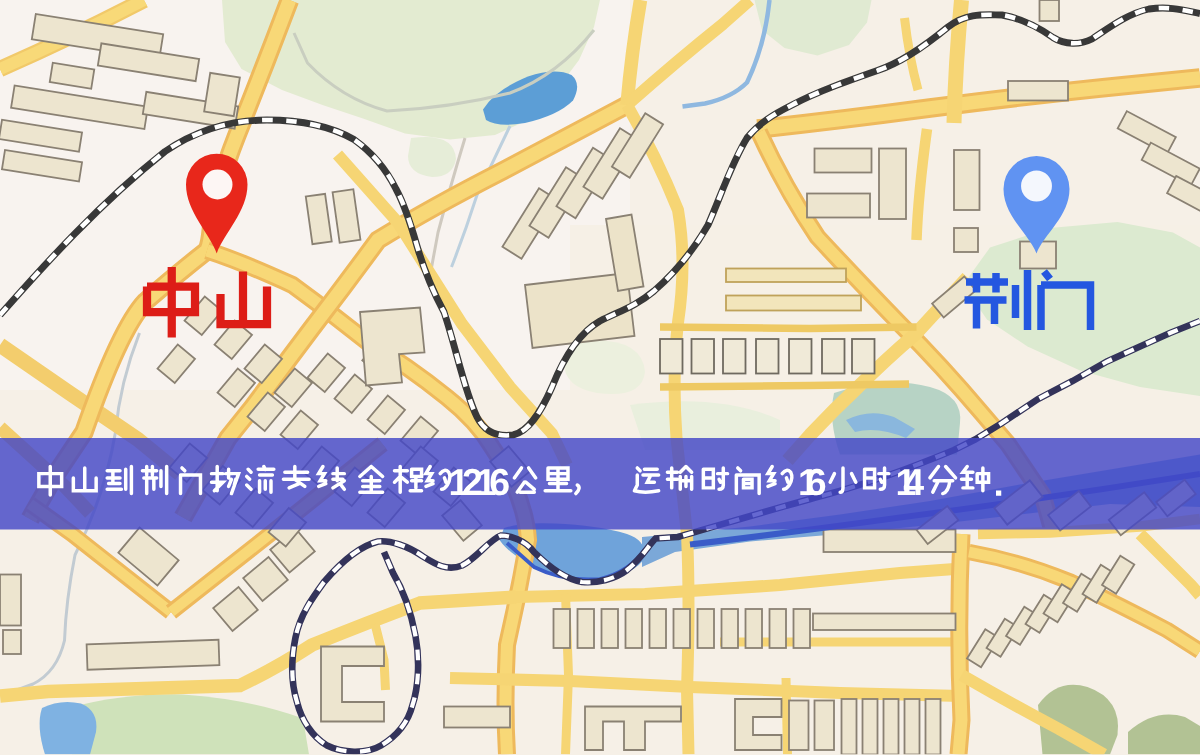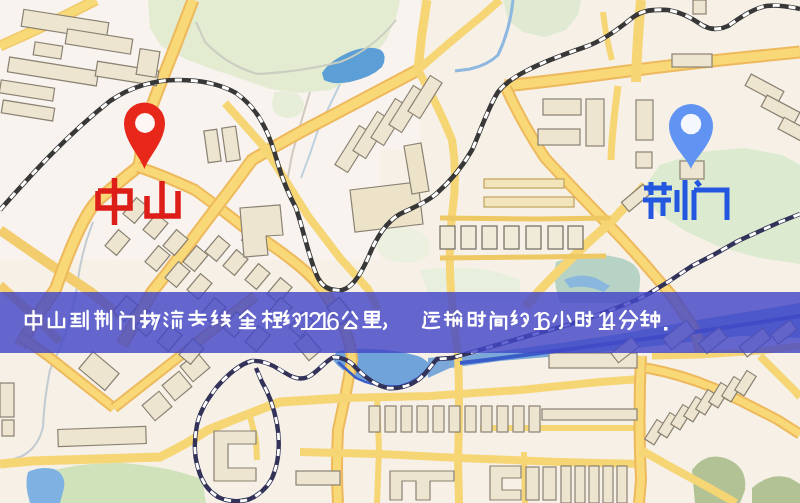--- a/index.html
+++ b/index.html
@@ -1,16 +1,16 @@
 <!DOCTYPE html>
 <html><head>
 <meta charset="utf-8">
 <style>
 html,body{margin:0;padding:0;background:#f6f0e7;font-family:"Liberation Sans",sans-serif;}
-#map{position:relative;width:800px;height:503px;overflow:hidden;}
+#map{position:relative;width:800px;height:503px;overflow:hidden;font-weight:bold;}
 svg{display:block;filter:blur(0.5px);}
 </style>
 </head>
 <body>
 <div id="map">
 <svg width="800" height="503" viewBox="0 0 800 503">
 
 <rect x="0" y="0" width="800" height="503" fill="#f6f0e7"></rect>
 <rect x="0" y="0" width="420" height="260" fill="#f8f3ef"></rect>
 <rect x="380" y="150" width="420" height="210" fill="#f6f0e6"></rect>

